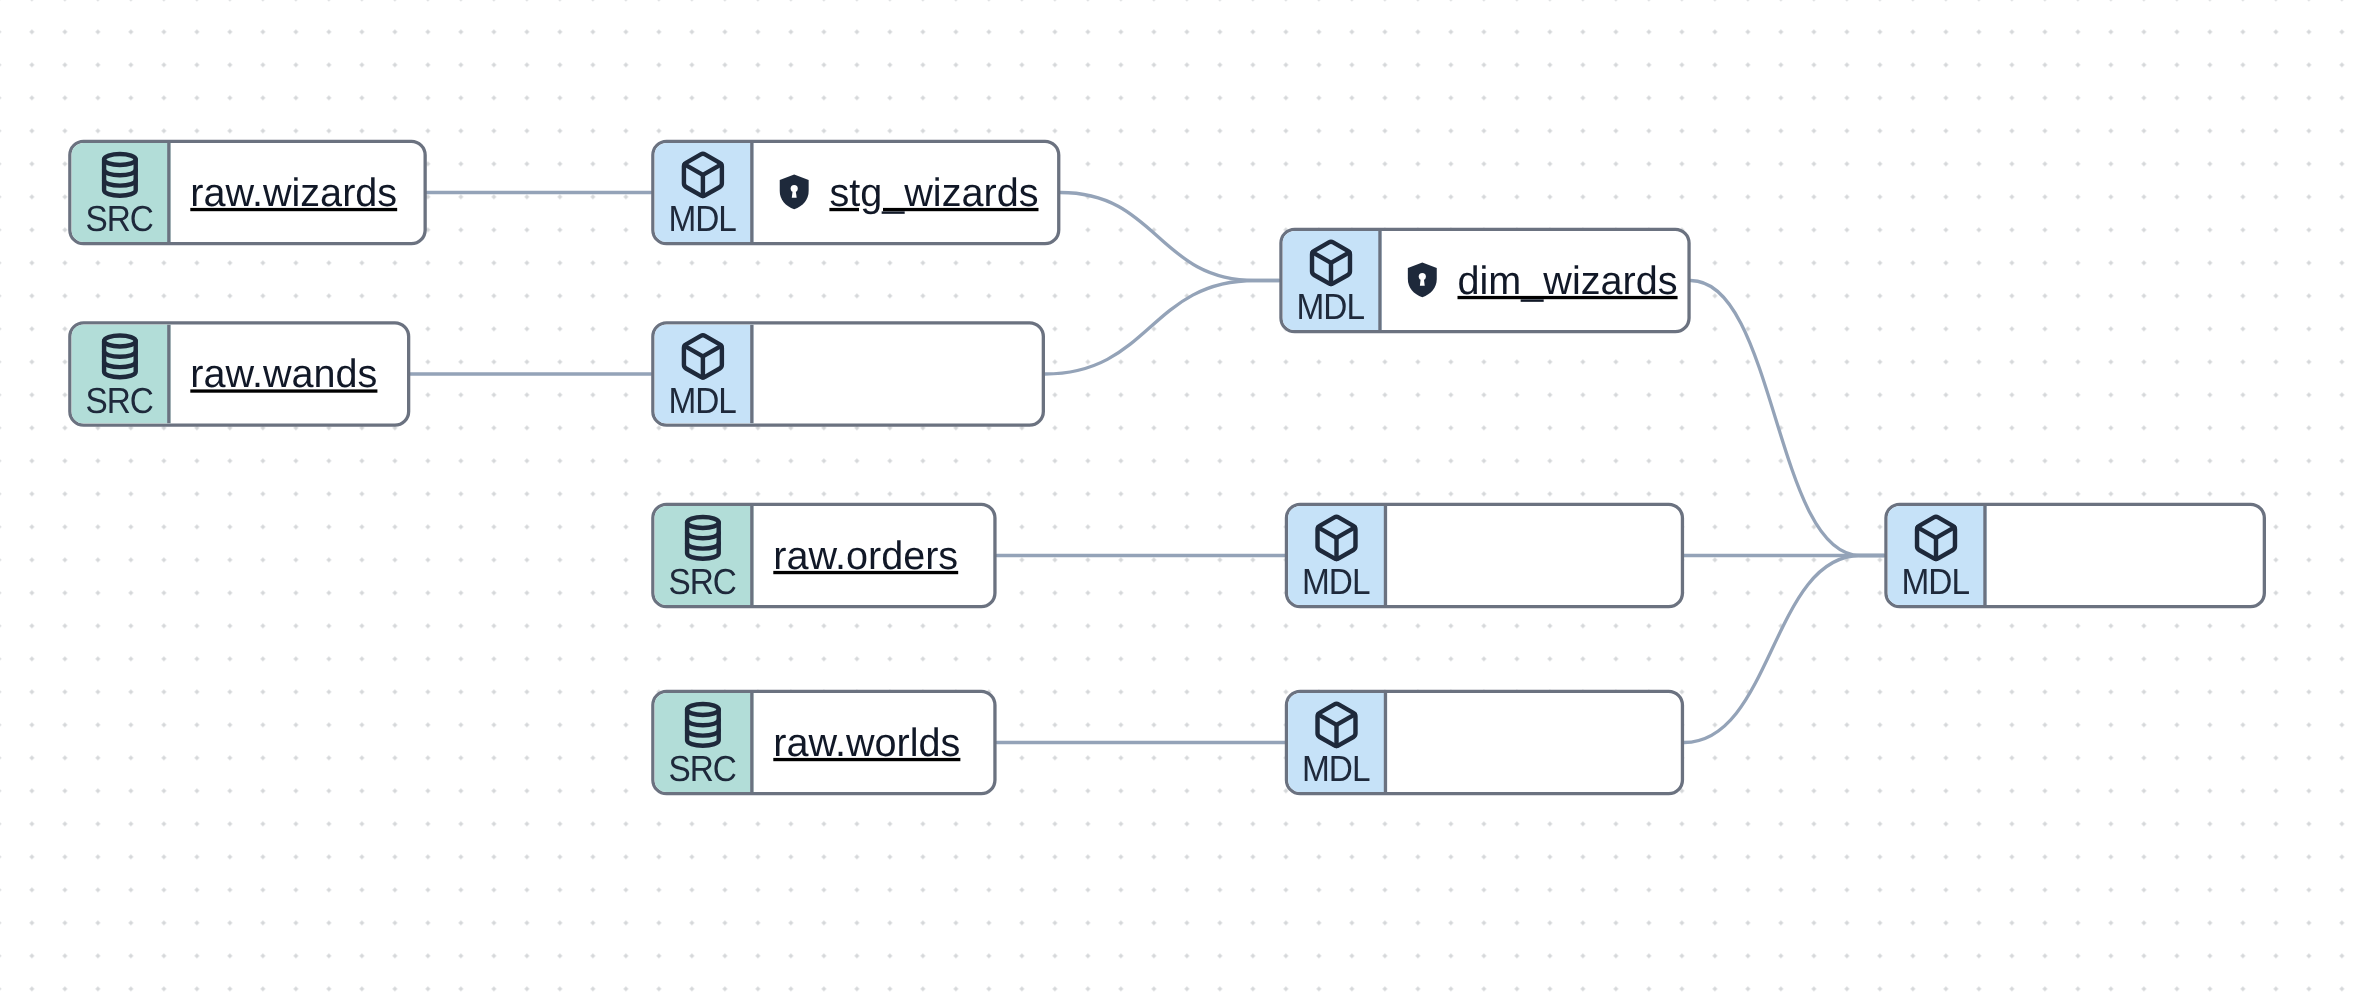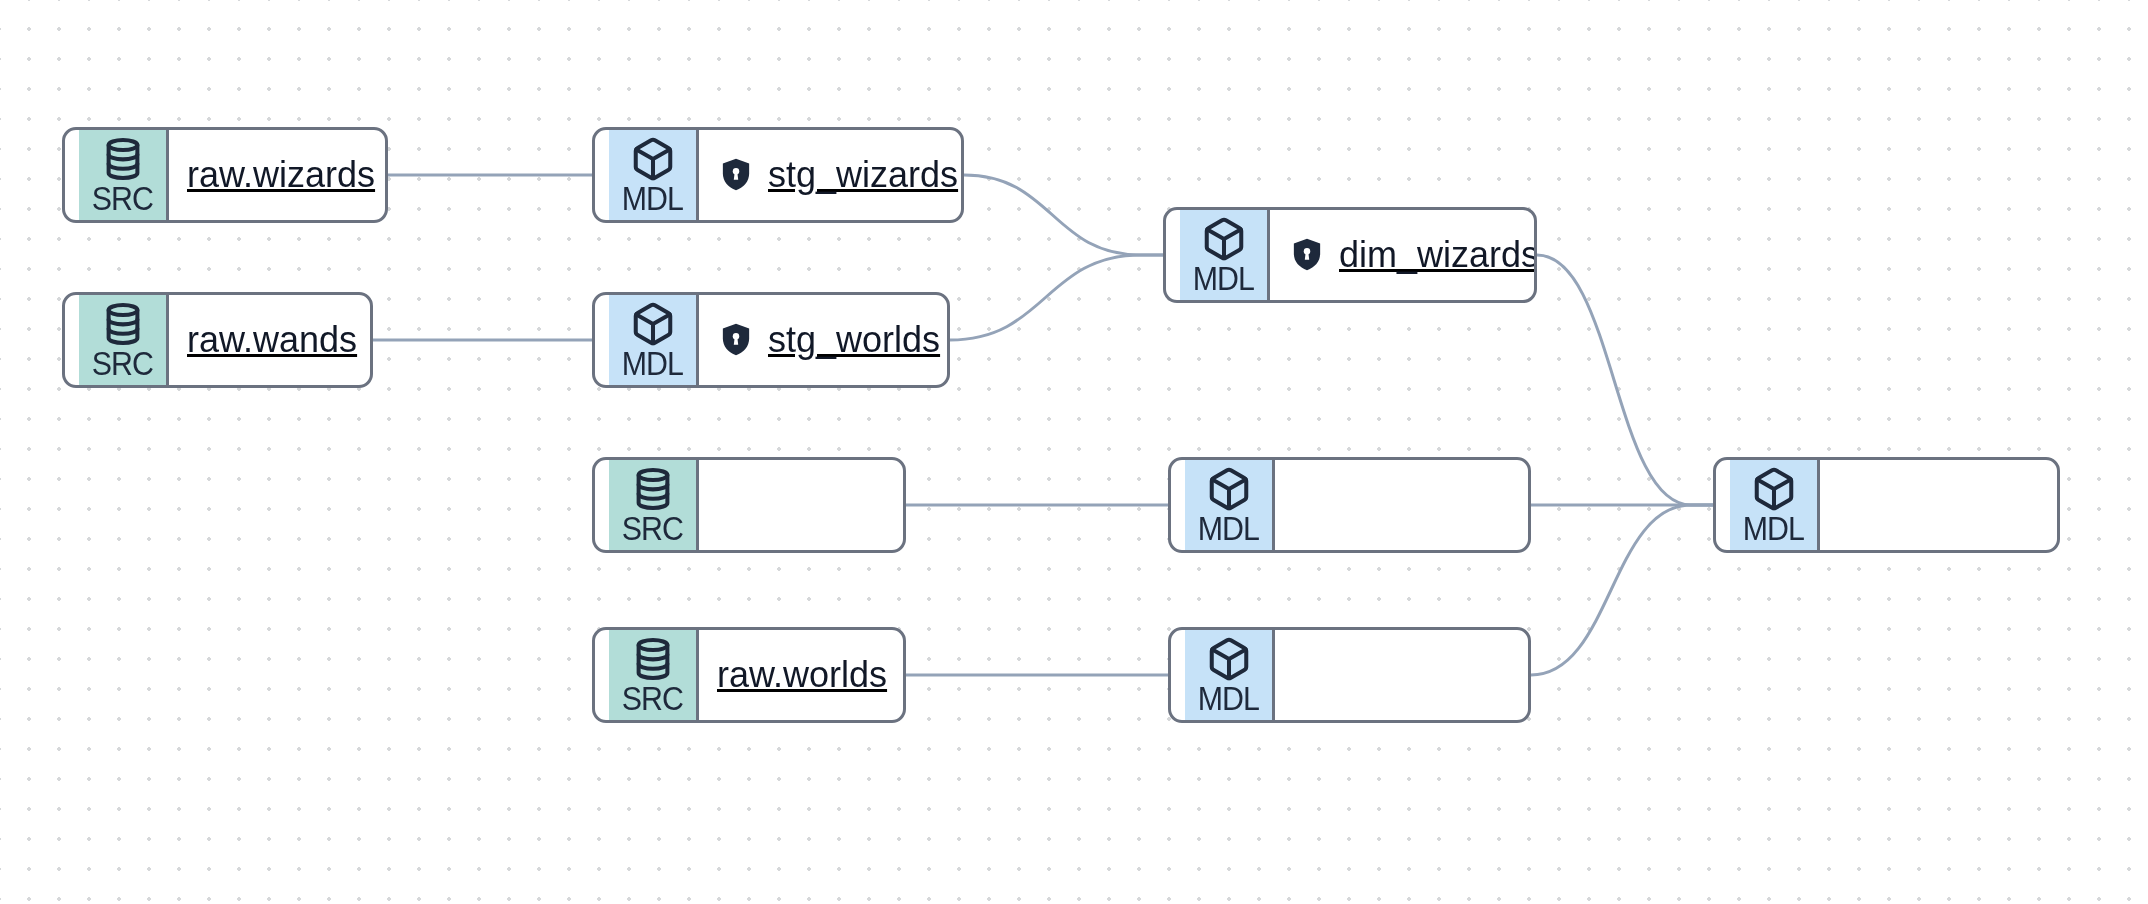--- a/index.html
+++ b/index.html
@@ -34,21 +34,20 @@
   }
   .node {
     position: absolute;
     display: flex;
     box-sizing: border-box;
     background: #ffffff;
     border: 3px solid #6b7280;
     border-radius: 14px;
     overflow: hidden;
     cursor: pointer;
-    padding-left: 14px;
   }
   .node .badge {
     flex: 0 0 90px;
     width: 90px;
     box-sizing: border-box;
     border-right: 3px solid #6b7280;
     display: flex;
     flex-direction: column;
     align-items: center;
     justify-content: center;
@@ -149,56 +148,51 @@
       </div>
       <div class="node" style="left: 592px; top: 292px; width: 358px; height: 96px; border-color: rgb(107, 114, 128);">
         <div class="badge" style="background: rgb(198, 226, 248); border-right-color: rgb(107, 114, 128);">
           <span class="icon"><svg viewBox="0 0 24 24" fill="none" stroke="currentColor" stroke-width="2.1" stroke-linecap="round" stroke-linejoin="round">
               <path d="M21 8a2 2 0 0 0-1-1.73l-7-4a2 2 0 0 0-2 0l-7 4A2 2 0 0 0 3 8v8a2 2 0 0 0 1 1.73l7 4a2 2 0 0 0 2 0l7-4A2 2 0 0 0 21 16Z"></path>
               <path d="m3.3 7 8.7 5 8.7-5"></path>
               <path d="M12 22V12"></path>
             </svg></span>
           <span class="kind">MDL</span>
         </div>
+      </div>
+      <div class="node" style="left: 1163px; top: 207px; width: 374px; height: 96px; border-color: rgb(107, 114, 128);">
+        <div class="badge" style="background: rgb(198, 226, 248); border-right-color: rgb(107, 114, 128);">
+          <span class="icon"><svg viewBox="0 0 24 24" fill="none" stroke="currentColor" stroke-width="2.1" stroke-linecap="round" stroke-linejoin="round">
+              <path d="M21 8a2 2 0 0 0-1-1.73l-7-4a2 2 0 0 0-2 0l-7 4A2 2 0 0 0 3 8v8a2 2 0 0 0 1 1.73l7 4a2 2 0 0 0 2 0l7-4A2 2 0 0 0 21 16Z"></path>
+              <path d="m3.3 7 8.7 5 8.7-5"></path>
+              <path d="M12 22V12"></path>
+            </svg></span>
+          <span class="kind">MDL</span>
+        </div>
         <div class="body">
           <span class="shield"><svg viewBox="0 0 24 24">
               <path d="M12 1.7l8.3 3.1v6.3c0 5-3.3 8.7-8.3 10.5-5-1.8-8.3-5.5-8.3-10.5V4.8z" fill="#1e293b"></path>
               <circle cx="12" cy="9.7" r="2.05" fill="#ffffff"></circle>
               <path d="M11.15 10.7h1.7l.55 4.3h-2.8z" fill="#ffffff"></path>
             </svg></span>
-          <span class="label">stg_worlds</span>
-        </div>
-      </div>
-      <div class="node" style="left: 1163px; top: 207px; width: 374px; height: 96px; border-color: rgb(107, 114, 128);">
-        <div class="badge" style="background: rgb(198, 226, 248); border-right-color: rgb(107, 114, 128);">
-          <span class="icon"><svg viewBox="0 0 24 24" fill="none" stroke="currentColor" stroke-width="2.1" stroke-linecap="round" stroke-linejoin="round">
-              <path d="M21 8a2 2 0 0 0-1-1.73l-7-4a2 2 0 0 0-2 0l-7 4A2 2 0 0 0 3 8v8a2 2 0 0 0 1 1.73l7 4a2 2 0 0 0 2 0l7-4A2 2 0 0 0 21 16Z"></path>
-              <path d="m3.3 7 8.7 5 8.7-5"></path>
-              <path d="M12 22V12"></path>
-            </svg></span>
-          <span class="kind">MDL</span>
-        </div>
-        <div class="body">
-          <span class="shield"><svg viewBox="0 0 24 24">
-              <path d="M12 1.7l8.3 3.1v6.3c0 5-3.3 8.7-8.3 10.5-5-1.8-8.3-5.5-8.3-10.5V4.8z" fill="#1e293b"></path>
-              <circle cx="12" cy="9.7" r="2.05" fill="#ffffff"></circle>
-              <path d="M11.15 10.7h1.7l.55 4.3h-2.8z" fill="#ffffff"></path>
-            </svg></span>
           <span class="label">dim_wizards</span>
         </div>
       </div>
       <div class="node" style="left: 592px; top: 457px; width: 314px; height: 96px; border-color: rgb(107, 114, 128);">
         <div class="badge" style="background: rgb(178, 221, 216); border-right-color: rgb(107, 114, 128);">
           <span class="icon"><svg viewBox="0 0 24 24" fill="none" stroke="currentColor" stroke-width="2.1" stroke-linecap="round" stroke-linejoin="round">
               <ellipse cx="12" cy="4.7" rx="7.5" ry="2.6"></ellipse>
               <path d="M4.5 4.7v14.6c0 1.45 3.36 2.6 7.5 2.6s7.5-1.15 7.5-2.6V4.7"></path>
               <path d="M4.5 9.6c0 1.45 3.36 2.6 7.5 2.6s7.5-1.15 7.5-2.6"></path>
               <path d="M4.5 14.5c0 1.45 3.36 2.6 7.5 2.6s7.5-1.15 7.5-2.6"></path>
             </svg></span>
           <span class="kind">SRC</span>
+        </div>
+        <div class="body">
+          <span class="label">raw.orders</span>
         </div>
       </div>
       <div class="node" style="left: 1168px; top: 457px; width: 363px; height: 96px; border-color: rgb(107, 114, 128);">
         <div class="badge" style="background: rgb(198, 226, 248); border-right-color: rgb(107, 114, 128);">
           <span class="icon"><svg viewBox="0 0 24 24" fill="none" stroke="currentColor" stroke-width="2.1" stroke-linecap="round" stroke-linejoin="round">
               <path d="M21 8a2 2 0 0 0-1-1.73l-7-4a2 2 0 0 0-2 0l-7 4A2 2 0 0 0 3 8v8a2 2 0 0 0 1 1.73l7 4a2 2 0 0 0 2 0l7-4A2 2 0 0 0 21 16Z"></path>
               <path d="m3.3 7 8.7 5 8.7-5"></path>
               <path d="M12 22V12"></path>
             </svg></span>
           <span class="kind">MDL</span>

